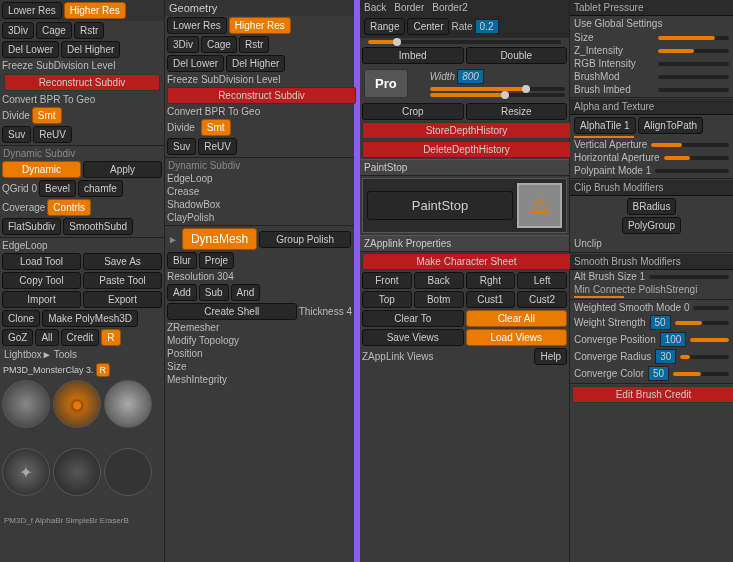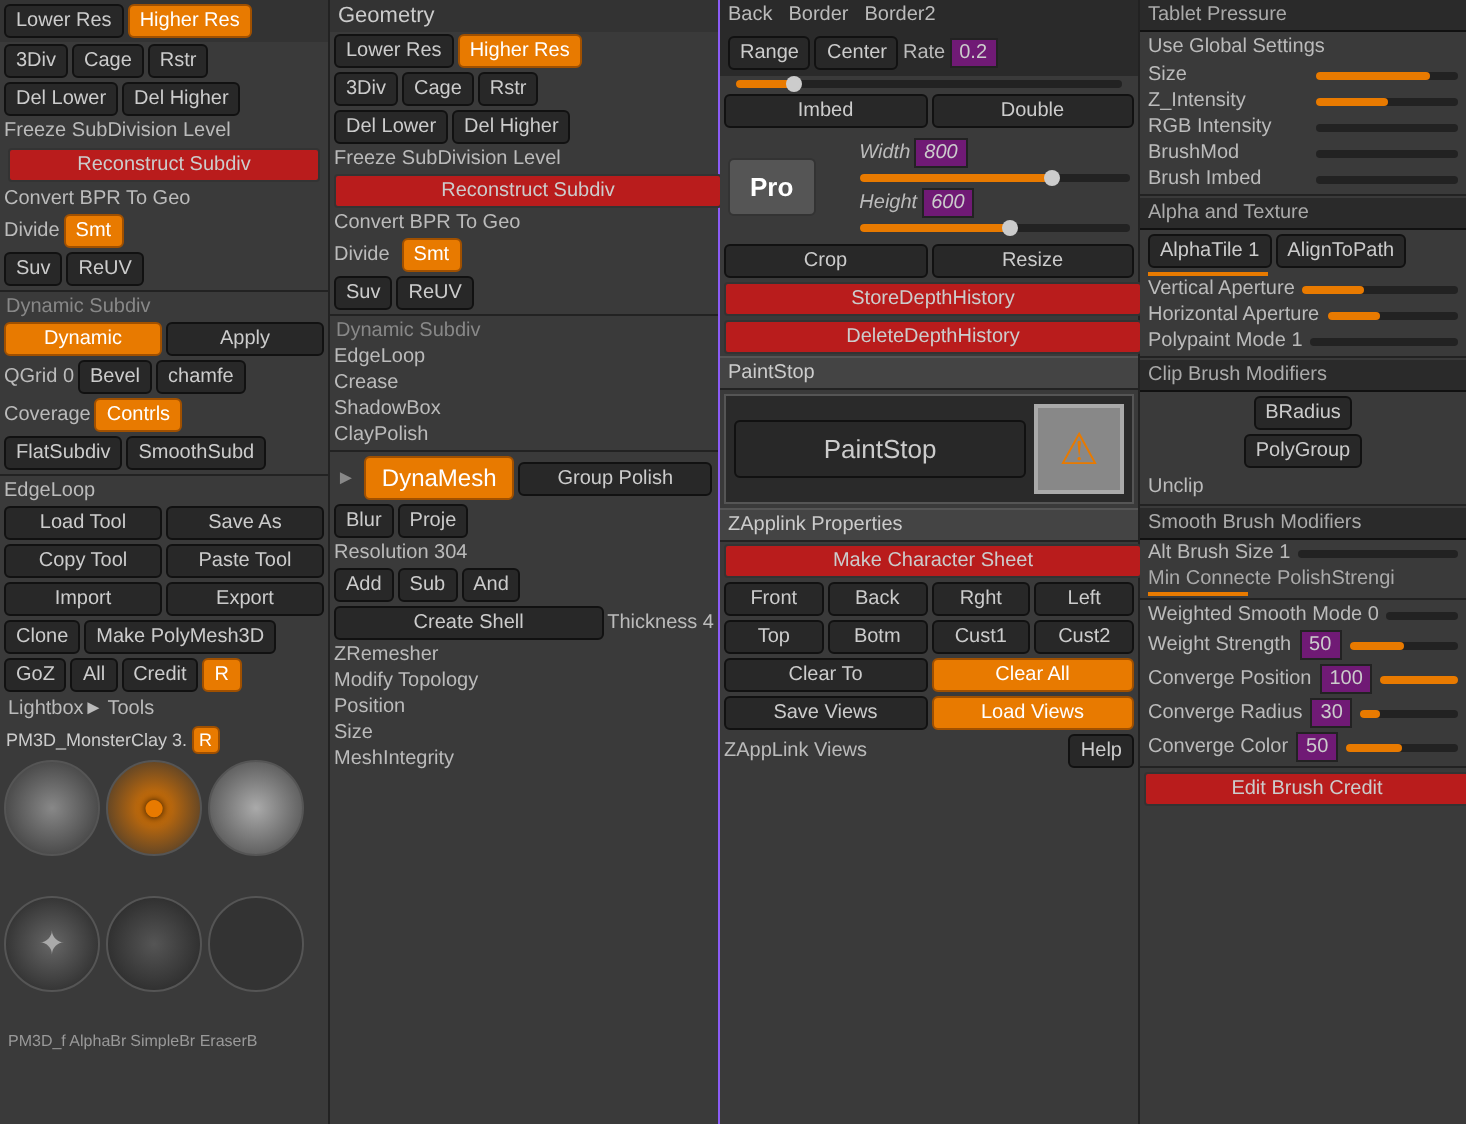--- a/index.html
+++ b/index.html
@@ -26,21 +26,21 @@
       min-width: 165px;
       border-right: 1px solid #222;
       display: flex;
       flex-direction: column;
     }
 
     
     .center-panel {
       width: 195px;
       min-width: 195px;
-      border-right: 1px solid #8b5cf6;
+      border-right: 6px solid #8b5cf6;
       display: flex;
       flex-direction: column;
     }
 
     
     .middle-panel {
       width: 210px;
       min-width: 210px;
       border-right: 1px solid #222;
       display: flex;
@@ -163,21 +163,21 @@
     }
 
     .right-slider-row {
       display: flex;
       align-items: center;
       padding: 1px 4px;
       gap: 4px;
     }
 
     .num-badge {
-      background: #701a75;
+      background: #0369a1;
       color: #ccc;
       font-size: 10px;
       padding: 1px 4px;
       border: 1px solid #222;
       min-width: 20px;
       text-align: left;
     }
 
     .full-width-btn {
       width: 100%;
@@ -413,24 +413,20 @@
     <div style="background:#555;color:#fff;font-weight:bold;padding:6px 10px;border:1px solid #333;border-radius:3px;cursor:pointer;font-size:13px;">Pro</div>
     <div style="flex:1;margin-left:20px;font-style:italic;">
       <div class="row" style="padding:1px 0;">
         <span class="label">Width</span>
         <span class="num-badge">800</span>
       </div>
       <div class="slider-track" style="margin:2px 0;width:100%">
         <div class="slider-fill" style="width:70%;"></div>
         <div class="slider-thumb" style="left:68%;"></div>
       </div>
-      <div class="row" style="padding:1px 0;">
-        <span class="label">Height</span>
-        <span class="num-badge">600</span>
-      </div>
       <div class="slider-track" style="margin:2px 0;width:100%">
         <div class="slider-fill" style="width:55%;"></div>
         <div class="slider-thumb" style="left:53%;"></div>
       </div>
     </div>
   </div>
 
   <div class="row">
     <button class="btn btn-dark" style="flex:1">Crop</button>
     <button class="btn btn-dark" style="flex:1">Resize</button>

